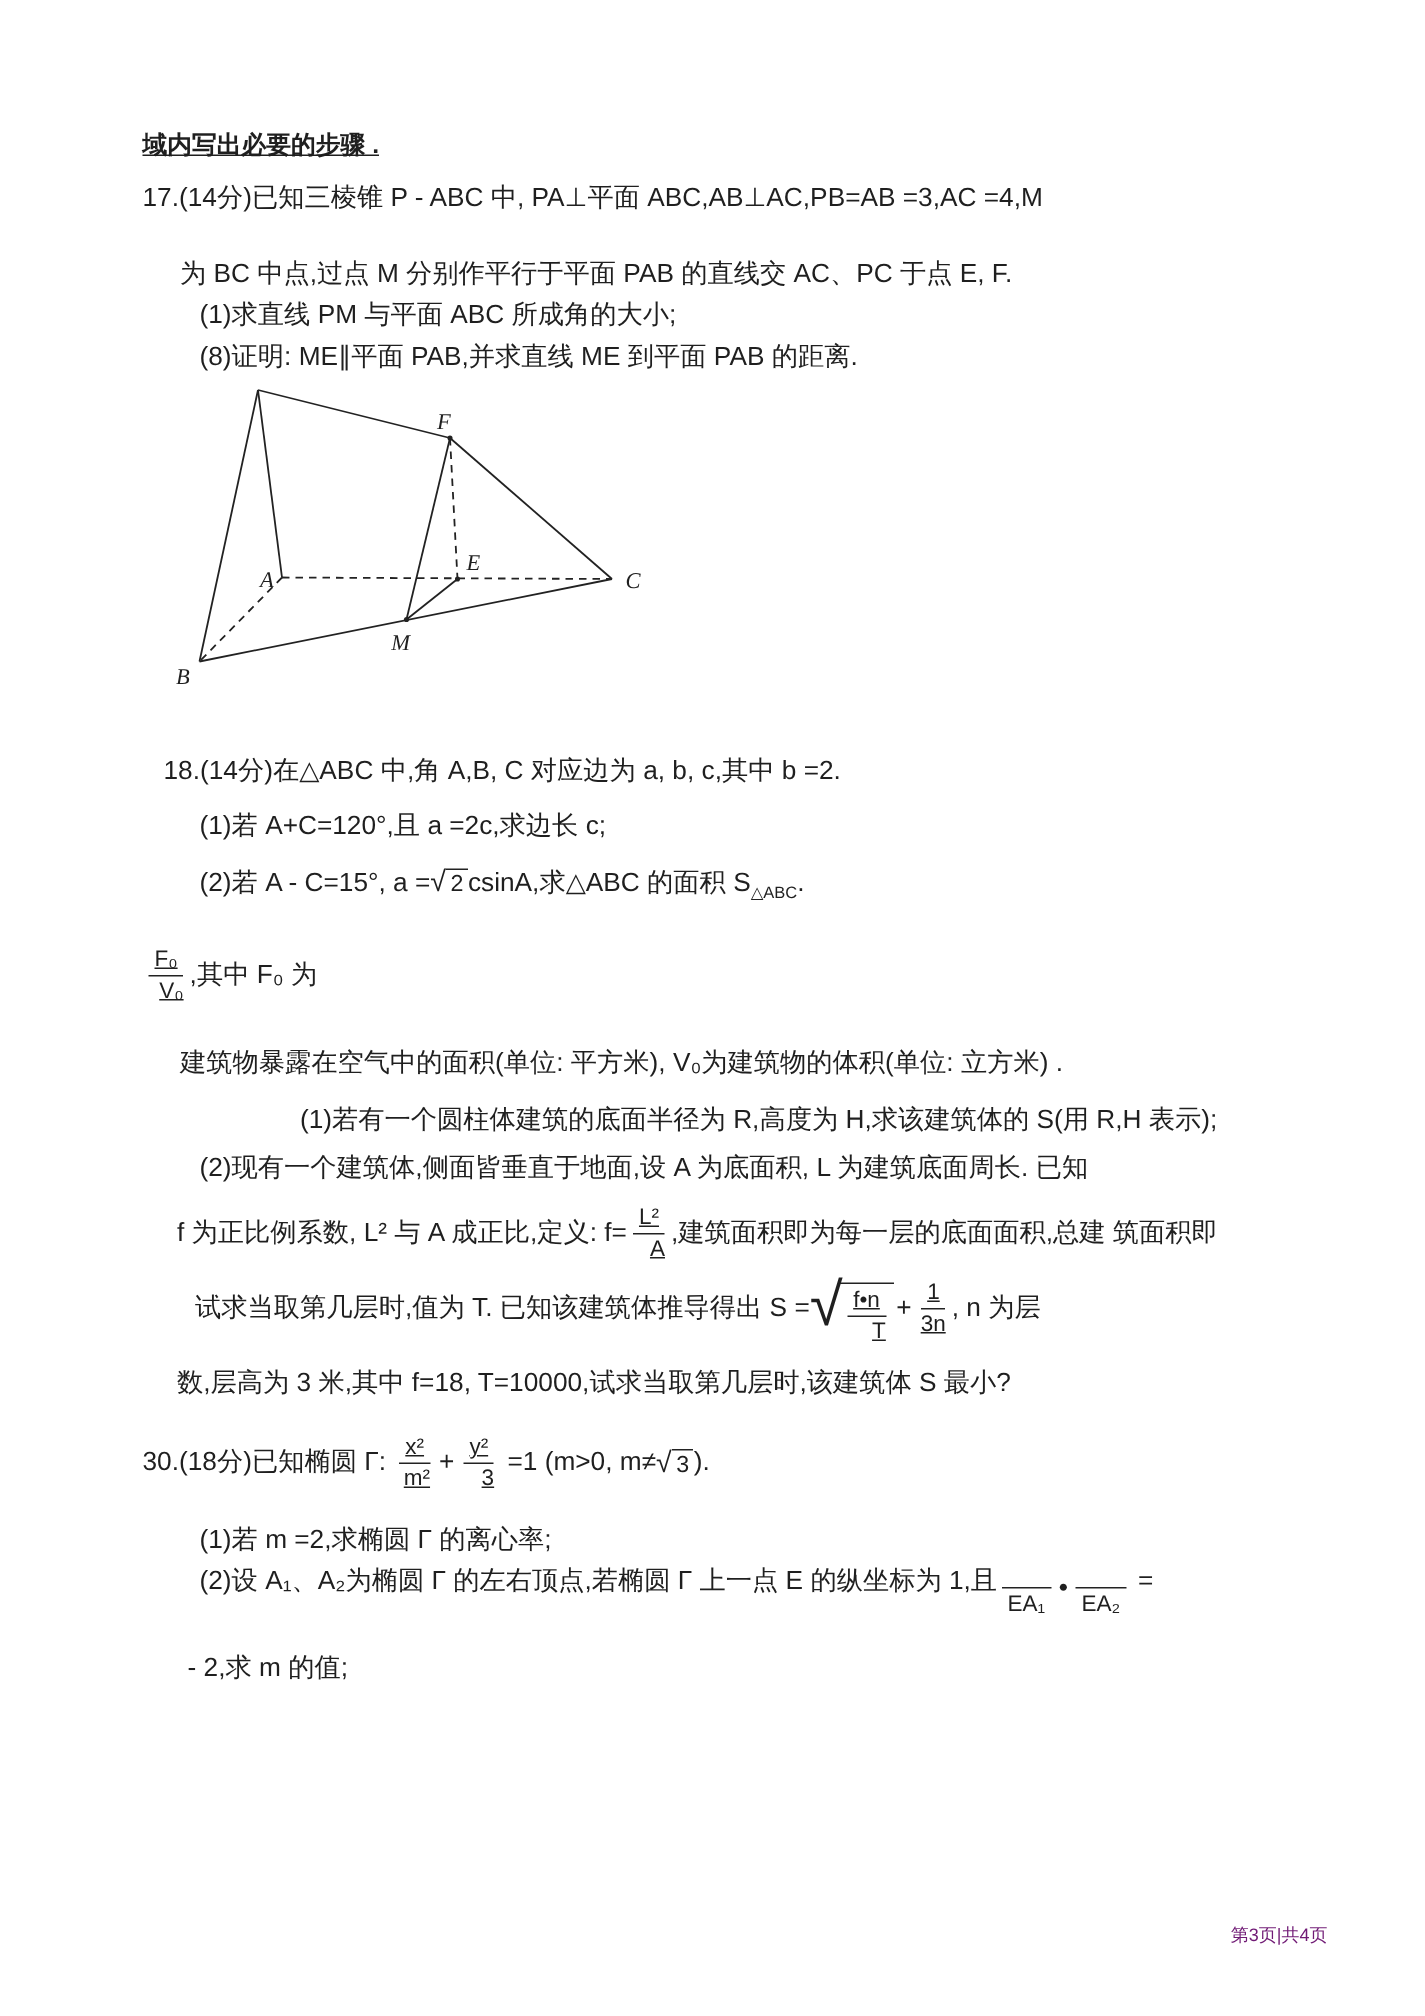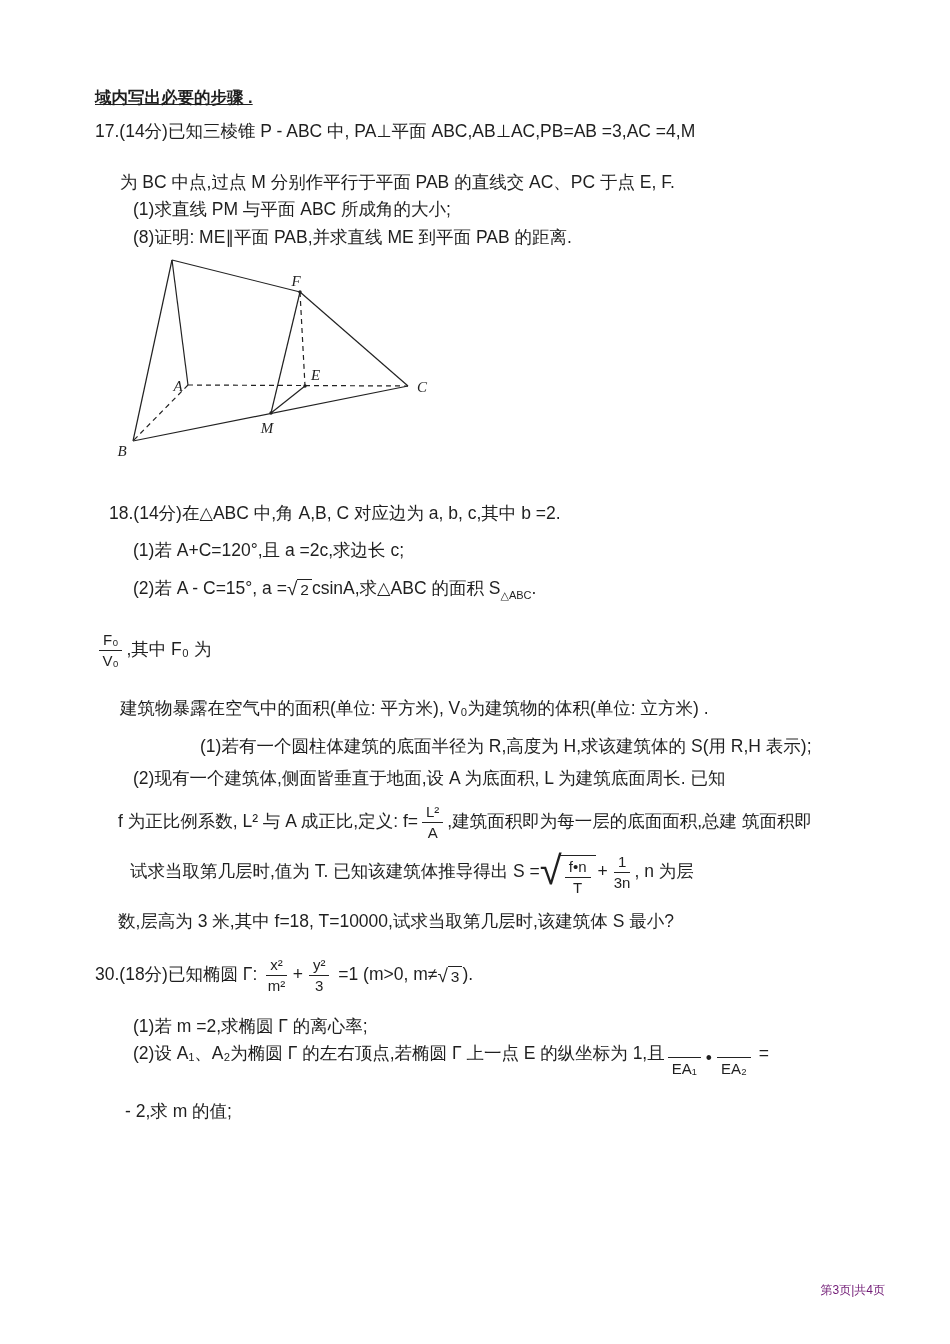--- a/index.html
+++ b/index.html
@@ -1,21 +1,21 @@
 <!DOCTYPE html>
 <html><head>
 <meta charset="utf-8">
 <style>
   html,body{margin:0;padding:0;background:#ffffff;width:950px;height:1344px;overflow:hidden;}
   body{position:relative;font-family:"Liberation Sans","DejaVu Sans",sans-serif;color:#1f1f1f;}
   .ln{position:absolute;margin:0;white-space:nowrap;font-size:17.5px;line-height:26px;}
   .bold{font-weight:700;font-size:16.5px;text-decoration:underline;}
   
-  .frac{display:inline-flex;flex-direction:column;align-items:center;vertical-align:middle;
-        margin:0 4px;font-size:15px;line-height:18px;text-align:center;}
+  .frac{display:inline-flex;flex-direction:column;align-items:flex-end;vertical-align:middle;
+        margin:0 4px;font-size:15px;line-height:18px;text-align:center;text-decoration:underline;}
   .frac .num{border-bottom:1.4px solid #222;padding:0 4px 1px;}
   .frac .den{padding-top:1px;}
   .frac.inner{margin:0;}
   
   .sqrt{display:inline-flex;align-items:flex-start;vertical-align:middle;}
   .sqrt.sm .rad{font-size:19px;line-height:20px;}
   .sqrt.sm .sbody{border-top:1.3px solid #222;line-height:19px;padding:0 3px;font-size:15.5px;}
   .sqrt.big .rad{font-size:40px;line-height:44px;font-weight:300;}
   .sqrt.big .body{border-top:1.5px solid #222;padding:2px 5px 0;margin-left:-2px;margin-top:7px;display:inline-block;}
   .op{margin:0 2px;}

